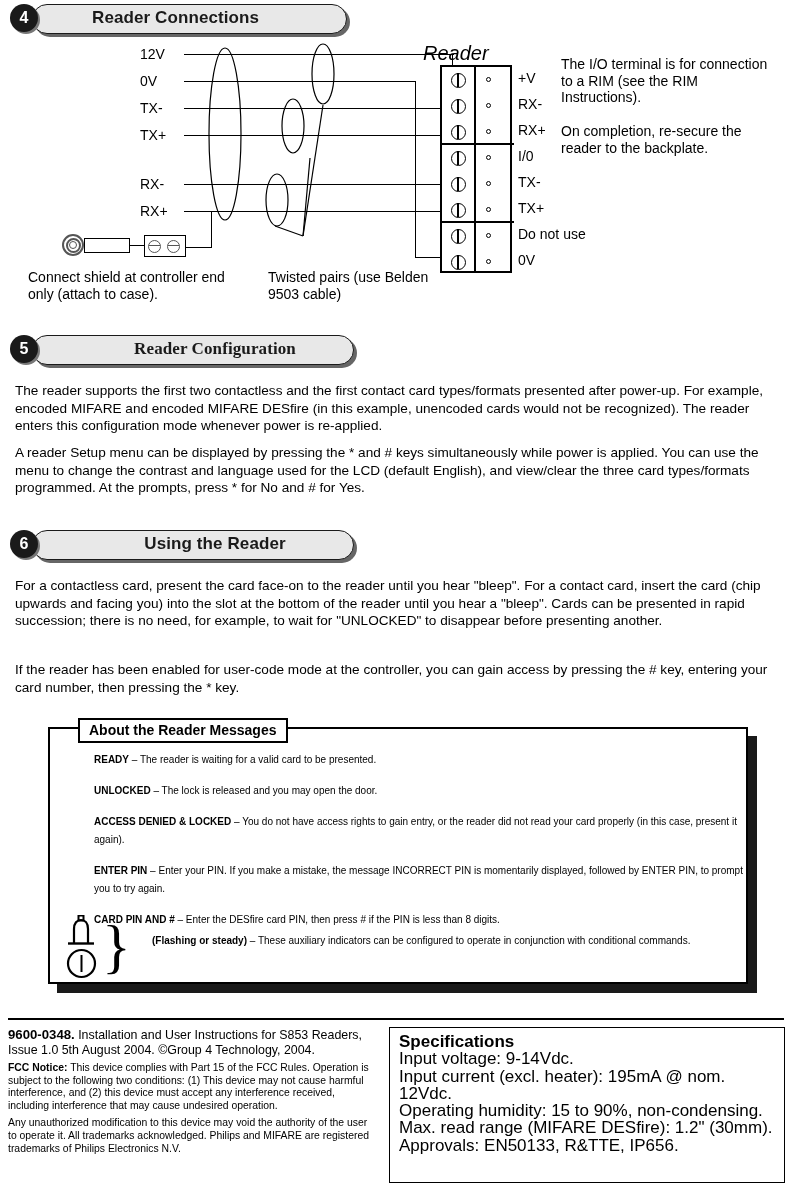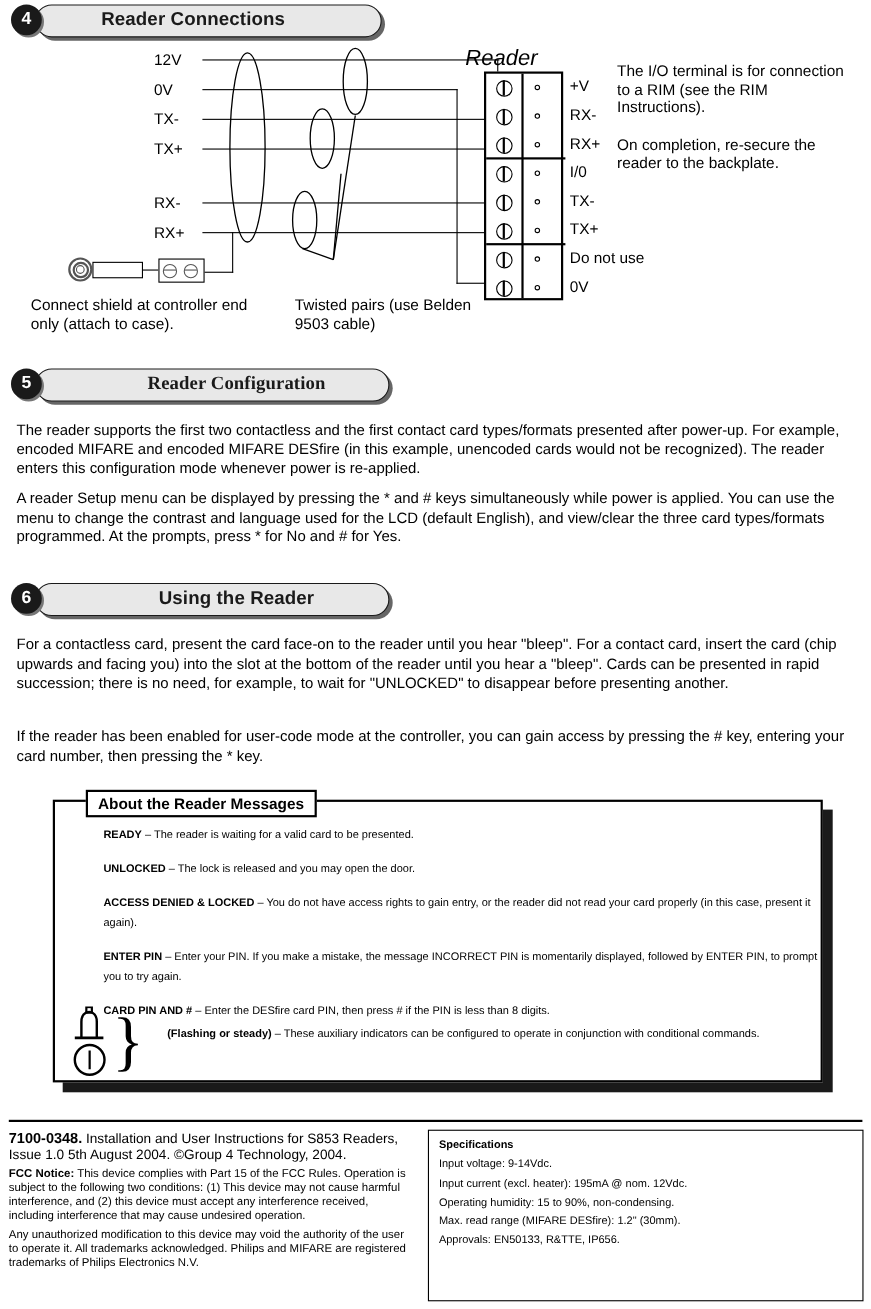--- a/index.html
+++ b/index.html
@@ -290,21 +290,21 @@
     left: 389px;
     top: 1027px;
     width: 396px;
     height: 156px;
     border: 1.8px solid #000;
     box-sizing: border-box;
     padding: 5px 9px;
     background: #fff;
   }
   .spec-line {
-    font-size: 10px;
+    font-size: 17px;
     line-height: 17.3px;
   }
   .spec-line.head { font-weight: bold; }
 </style>
 </head>
 <body>
 
 <div class="section-header" style="left:10px; top:4px; width:335px;">
   <div class="pill" style="width:313px;"></div>
   <div class="num-circle">4</div>
@@ -487,21 +487,21 @@
 
   <div class="msg" style="left:82px; top:203px; width:594px;">
     <b>(Flashing or steady)</b><span> – These auxiliary indicators can be configured to operate in conjunction with conditional commands.</span>
   </div>
 </div>
 
 <div id="footer-rule"></div>
 
 <div id="footer-left">
   <div class="fp big">
-    <span class="code">7100-0348.</span><span> Installation and User Instructions for S853 Readers, Issue 1.0 5th August 2004.  ©Group 4 Technology, 2004.</span>
+    <span class="code">9600-0348.</span><span> Installation and User Instructions for S853 Readers, Issue 1.0 5th August 2004.  ©Group 4 Technology, 2004.</span>
   </div>
   <div class="fp">
     <b>FCC Notice:</b><span> This device complies with Part 15 of the FCC Rules. Operation is subject to the following two conditions: (1) This device may not cause harmful interference, and (2) this device must accept any interference received, including interference that may cause undesired operation.</span>
   </div>
   <div class="fp">Any unauthorized modification to this device may void the authority of the user to operate it. All trademarks acknowledged. Philips and MIFARE are registered trademarks of Philips Electronics N.V.</div>
 </div>
 
 <div id="spec-box">
   <div class="spec-line head">Specifications</div>
   <div class="spec-line">Input voltage: 9-14Vdc.</div>

